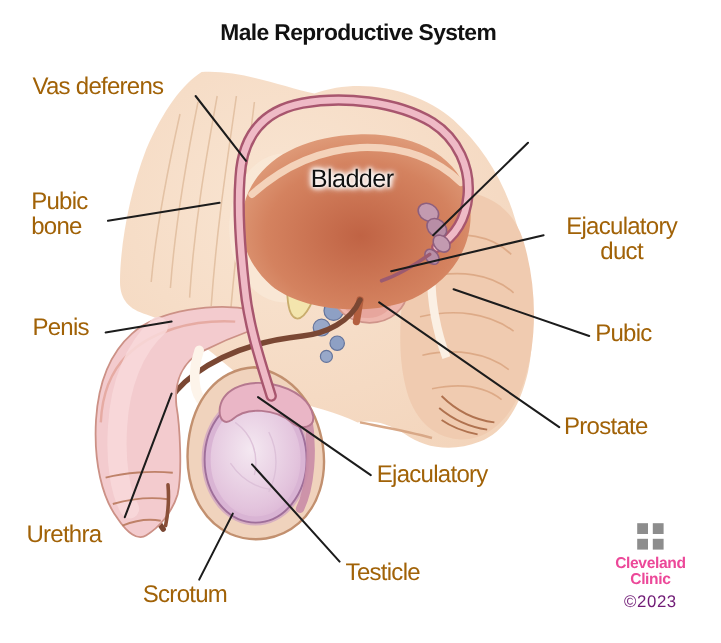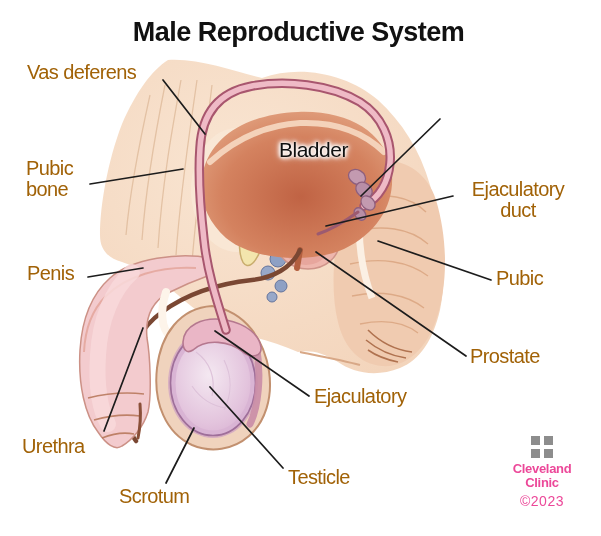--- a/index.html
+++ b/index.html
@@ -3,44 +3,43 @@
 <meta charset="utf-8">
 <style>
   html,body{margin:0;padding:0;background:#fff;}
   #stage{
     position:relative;width:601px;height:536px;background:#ffffff;overflow:hidden;
     font-family:"Liberation Sans","DejaVu Sans",sans-serif;
   }
   #art{position:absolute;left:0;top:0;width:601px;height:536px;}
   .title{
     position:absolute;top:17px;left:0;width:597px;text-align:center;
-    font-size:27px;font-weight:bold;letter-spacing:-0.5px;color:#111;
+    font-size:19px;font-weight:bold;letter-spacing:-0.5px;color:#111;
   }
   .lbl{
     position:absolute;font-size:20px;line-height:1.04;letter-spacing:-0.6px;color:#a16207;
     white-space:nowrap;
   }
   .lbl.wrap{white-space:normal;}
   .lbl.center{text-align:center;}
   .lbl-bladder{
     position:absolute;font-size:21px;letter-spacing:-0.5px;color:#101010;
     text-shadow:0 0 3px #fff,0 0 5px #fff,0 0 8px #fff,1px 1px 4px #fff,-1px -1px 4px #fff;
-    margin-left:20px;
   }
   .watermark{
     position:absolute;left:500px;top:436px;width:84px;text-align:center;
   }
   .cc-mark{position:relative;width:22px;height:22px;margin:0 auto 4px auto;}
   .cc-mark .blk{position:absolute;background:#8d8d8d;}
   .cc-b1{left:0;top:0;width:9px;height:9px;}
   .cc-b2{left:13px;top:0;width:9px;height:9px;}
   .cc-b3{left:0;top:13px;width:9px;height:9px;}
   .cc-b4{left:13px;top:13px;width:9px;height:9px;}
   .cc-name{font-size:13px;font-weight:bold;color:#ec4899;line-height:14px;letter-spacing:-0.3px;}
-  .cc-year{font-size:14px;color:#ec4899;margin-top:3px;letter-spacing:0.5px;}
+  .cc-year{font-size:14px;color:#701a75;margin-top:3px;letter-spacing:0.5px;}
 </style>
 </head>
 <body>
 
 <div id="stage">
 
   <svg id="art" viewBox="0 0 601 536" xmlns="http://www.w3.org/2000/svg">
     <defs>
       <radialGradient id="gBladder" cx="0.52" cy="0.58" r="0.75">
         <stop offset="0" stop-color="#c06344"></stop>

